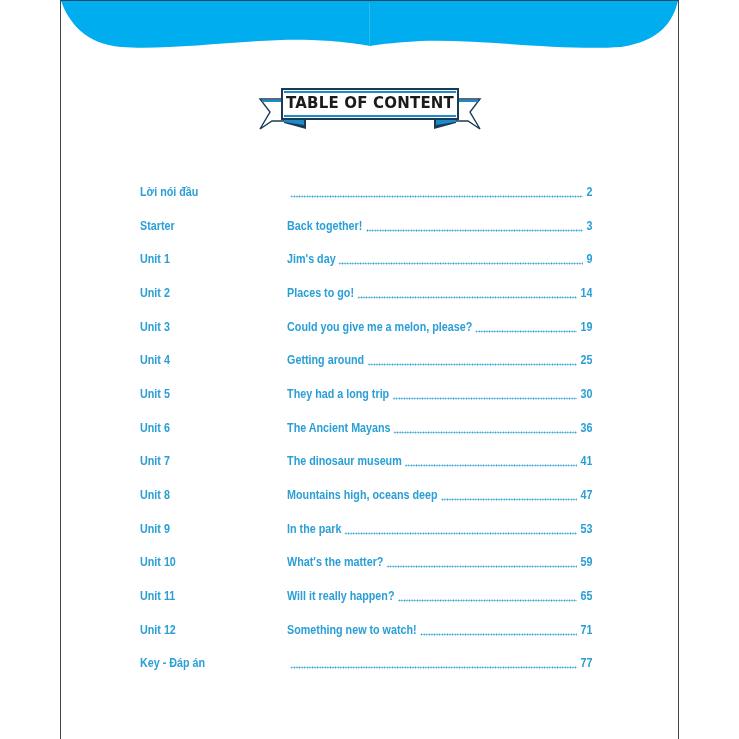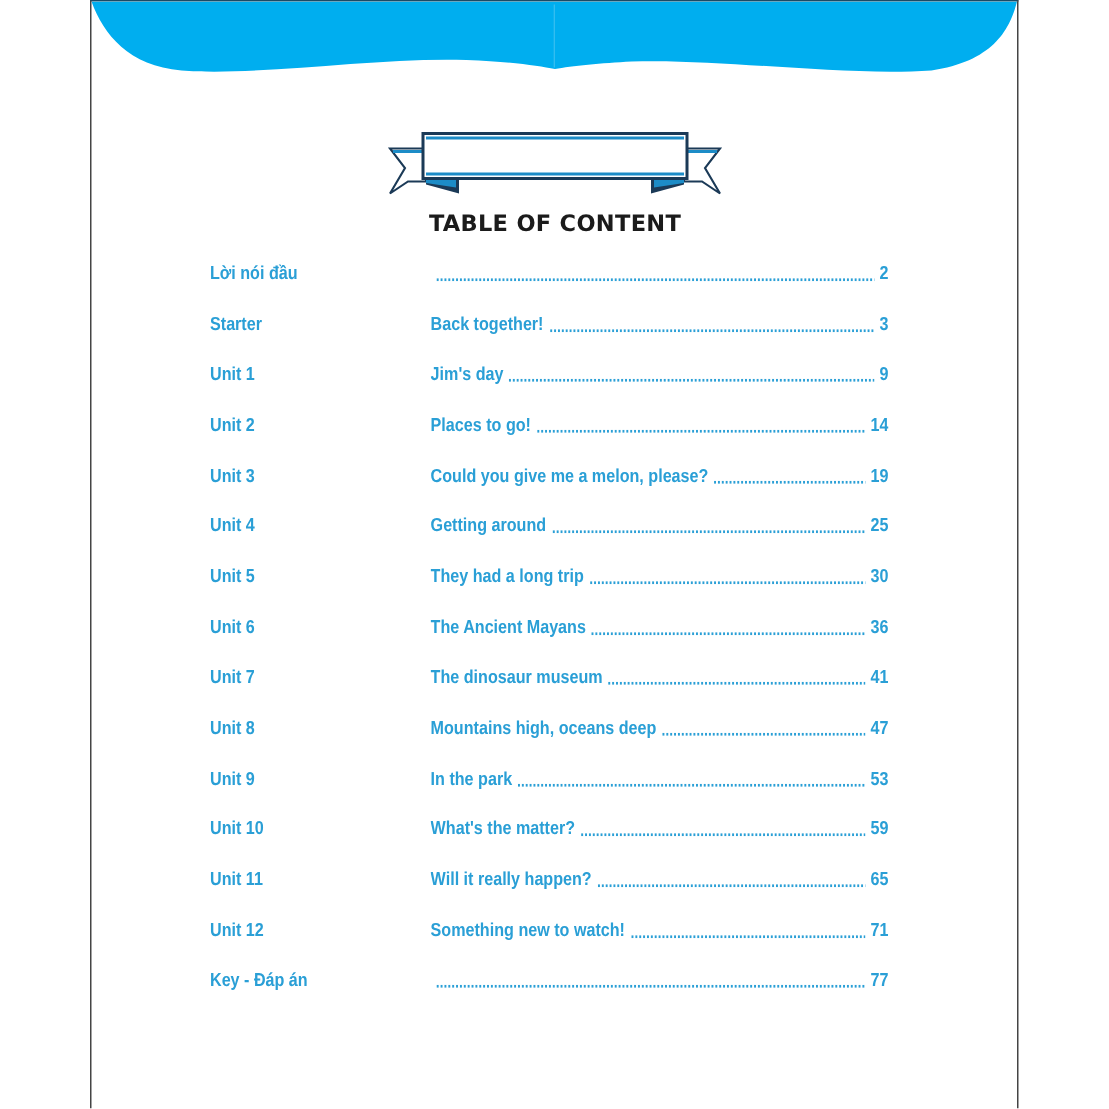--- a/index.html
+++ b/index.html
@@ -46,26 +46,25 @@
       top: 88px;
       width: 174px;
       height: 28px;
       line-height: 28px;
       text-align: center;
       font-family: "DejaVu Sans", "Liberation Sans", sans-serif;
       font-weight: bold;
       font-size: 15px;
       letter-spacing: 0.2px;
       color: #1b1b1b;
-      margin-top: 46px;
     }
     .toc {
       position: absolute;
       left: 79px;
-      top: 164px;
+      top: 174px;
       width: 452px;
     }
     .toc-row {
       position: relative;
       height: 33.7px;
       display: flex;
       align-items: center;
       color: #2a9fd6;
       font-family: "Liberation Sans", sans-serif;
       font-weight: bold;

